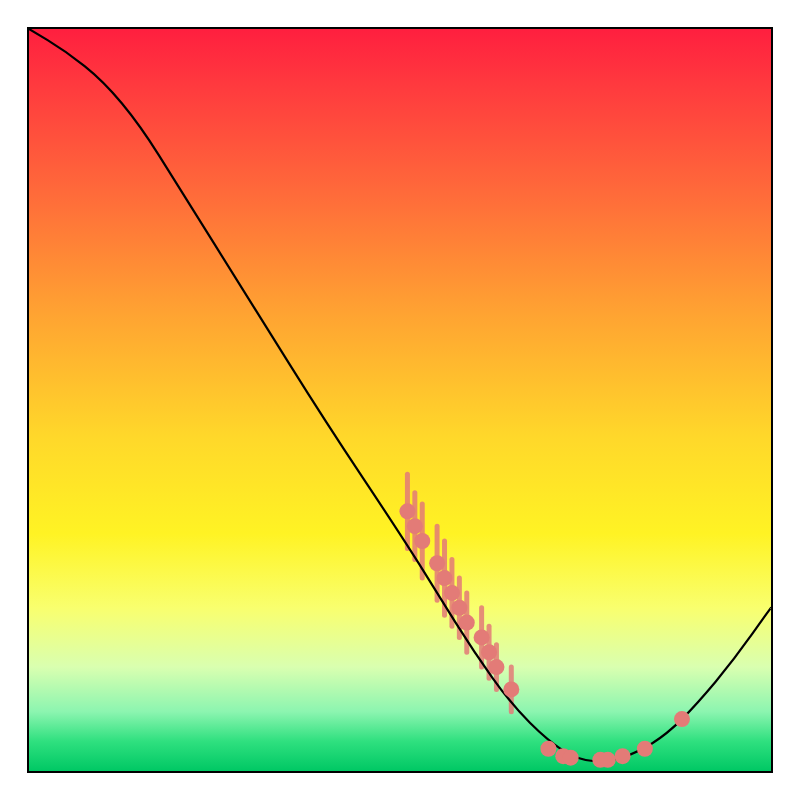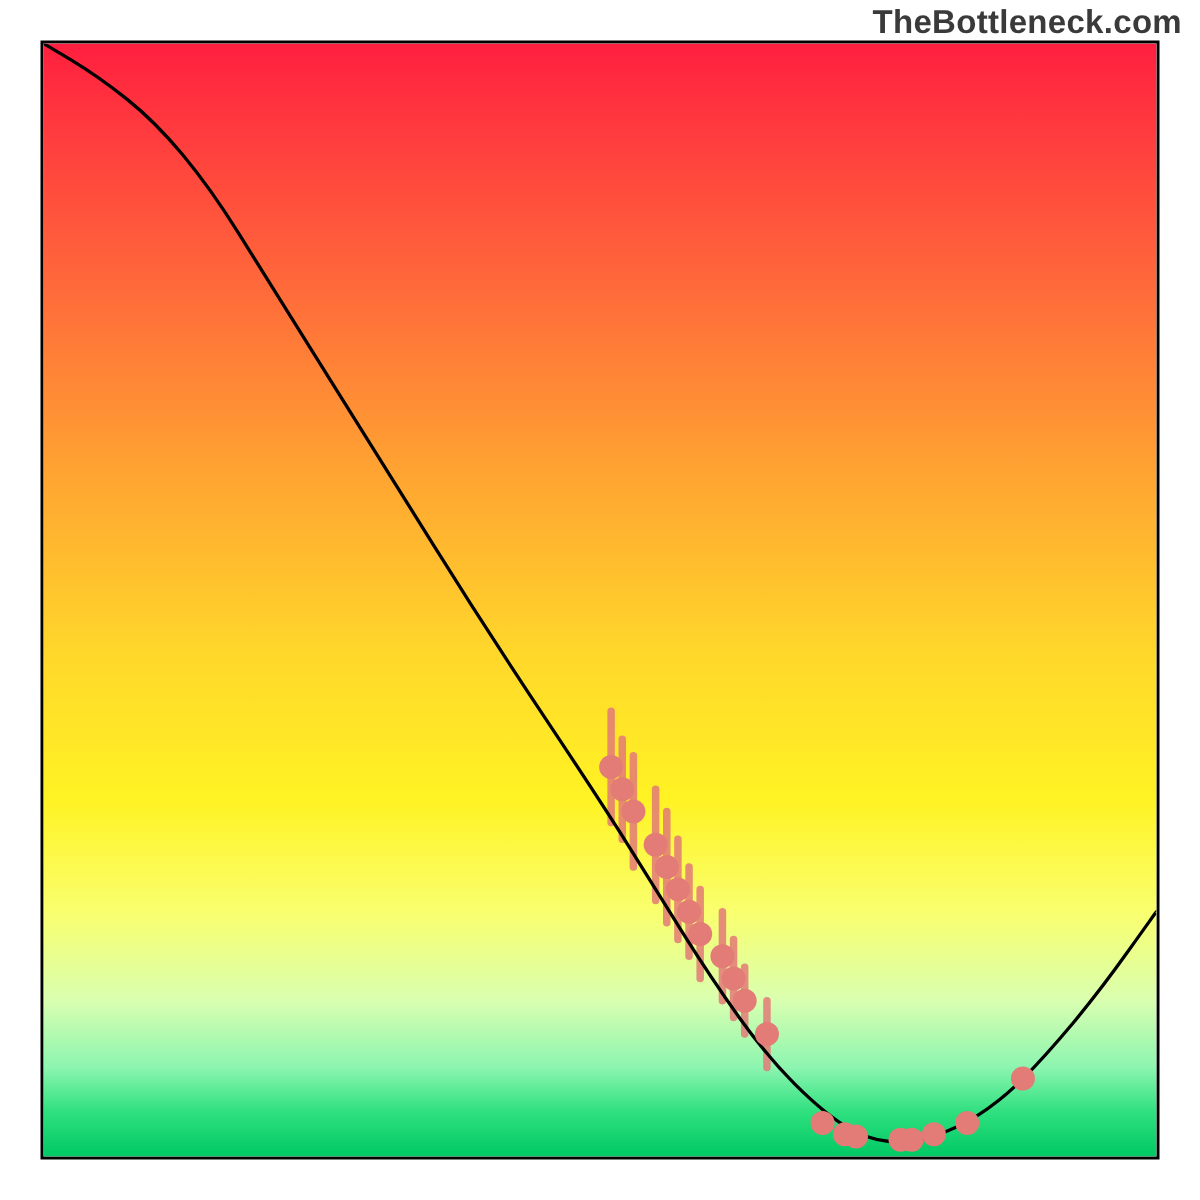--- a/index.html
+++ b/index.html
@@ -74,21 +74,20 @@
     stroke: #e37b77;
     stroke-width: 5;
     stroke-linecap: round;
     opacity: 0.85;
   }
 </style>
 </head>
 <body>
 
 <div class="container">
-  <div class="watermark">TheBottleneck.com</div>
 
   <div class="plot-frame">
     <div class="gradient-bg"></div>
     <svg class="overlay" viewBox="0 0 742 742" preserveAspectRatio="none">
       <g id="errbars">
           <line x1="378.42" x2="378.42" y1="519.4" y2="445.2" class="error-bar"></line>
           <line x1="385.84000000000003" x2="385.84000000000003" y1="530.53" y2="463.75" class="error-bar"></line>
           <line x1="393.26000000000005" x2="393.26000000000005" y1="549.0799999999999" y2="474.88" class="error-bar"></line>
           <line x1="408.1" x2="408.1" y1="571.34" y2="497.14" class="error-bar"></line>
           <line x1="415.52000000000004" x2="415.52000000000004" y1="586.1800000000001" y2="511.98" class="error-bar"></line>

